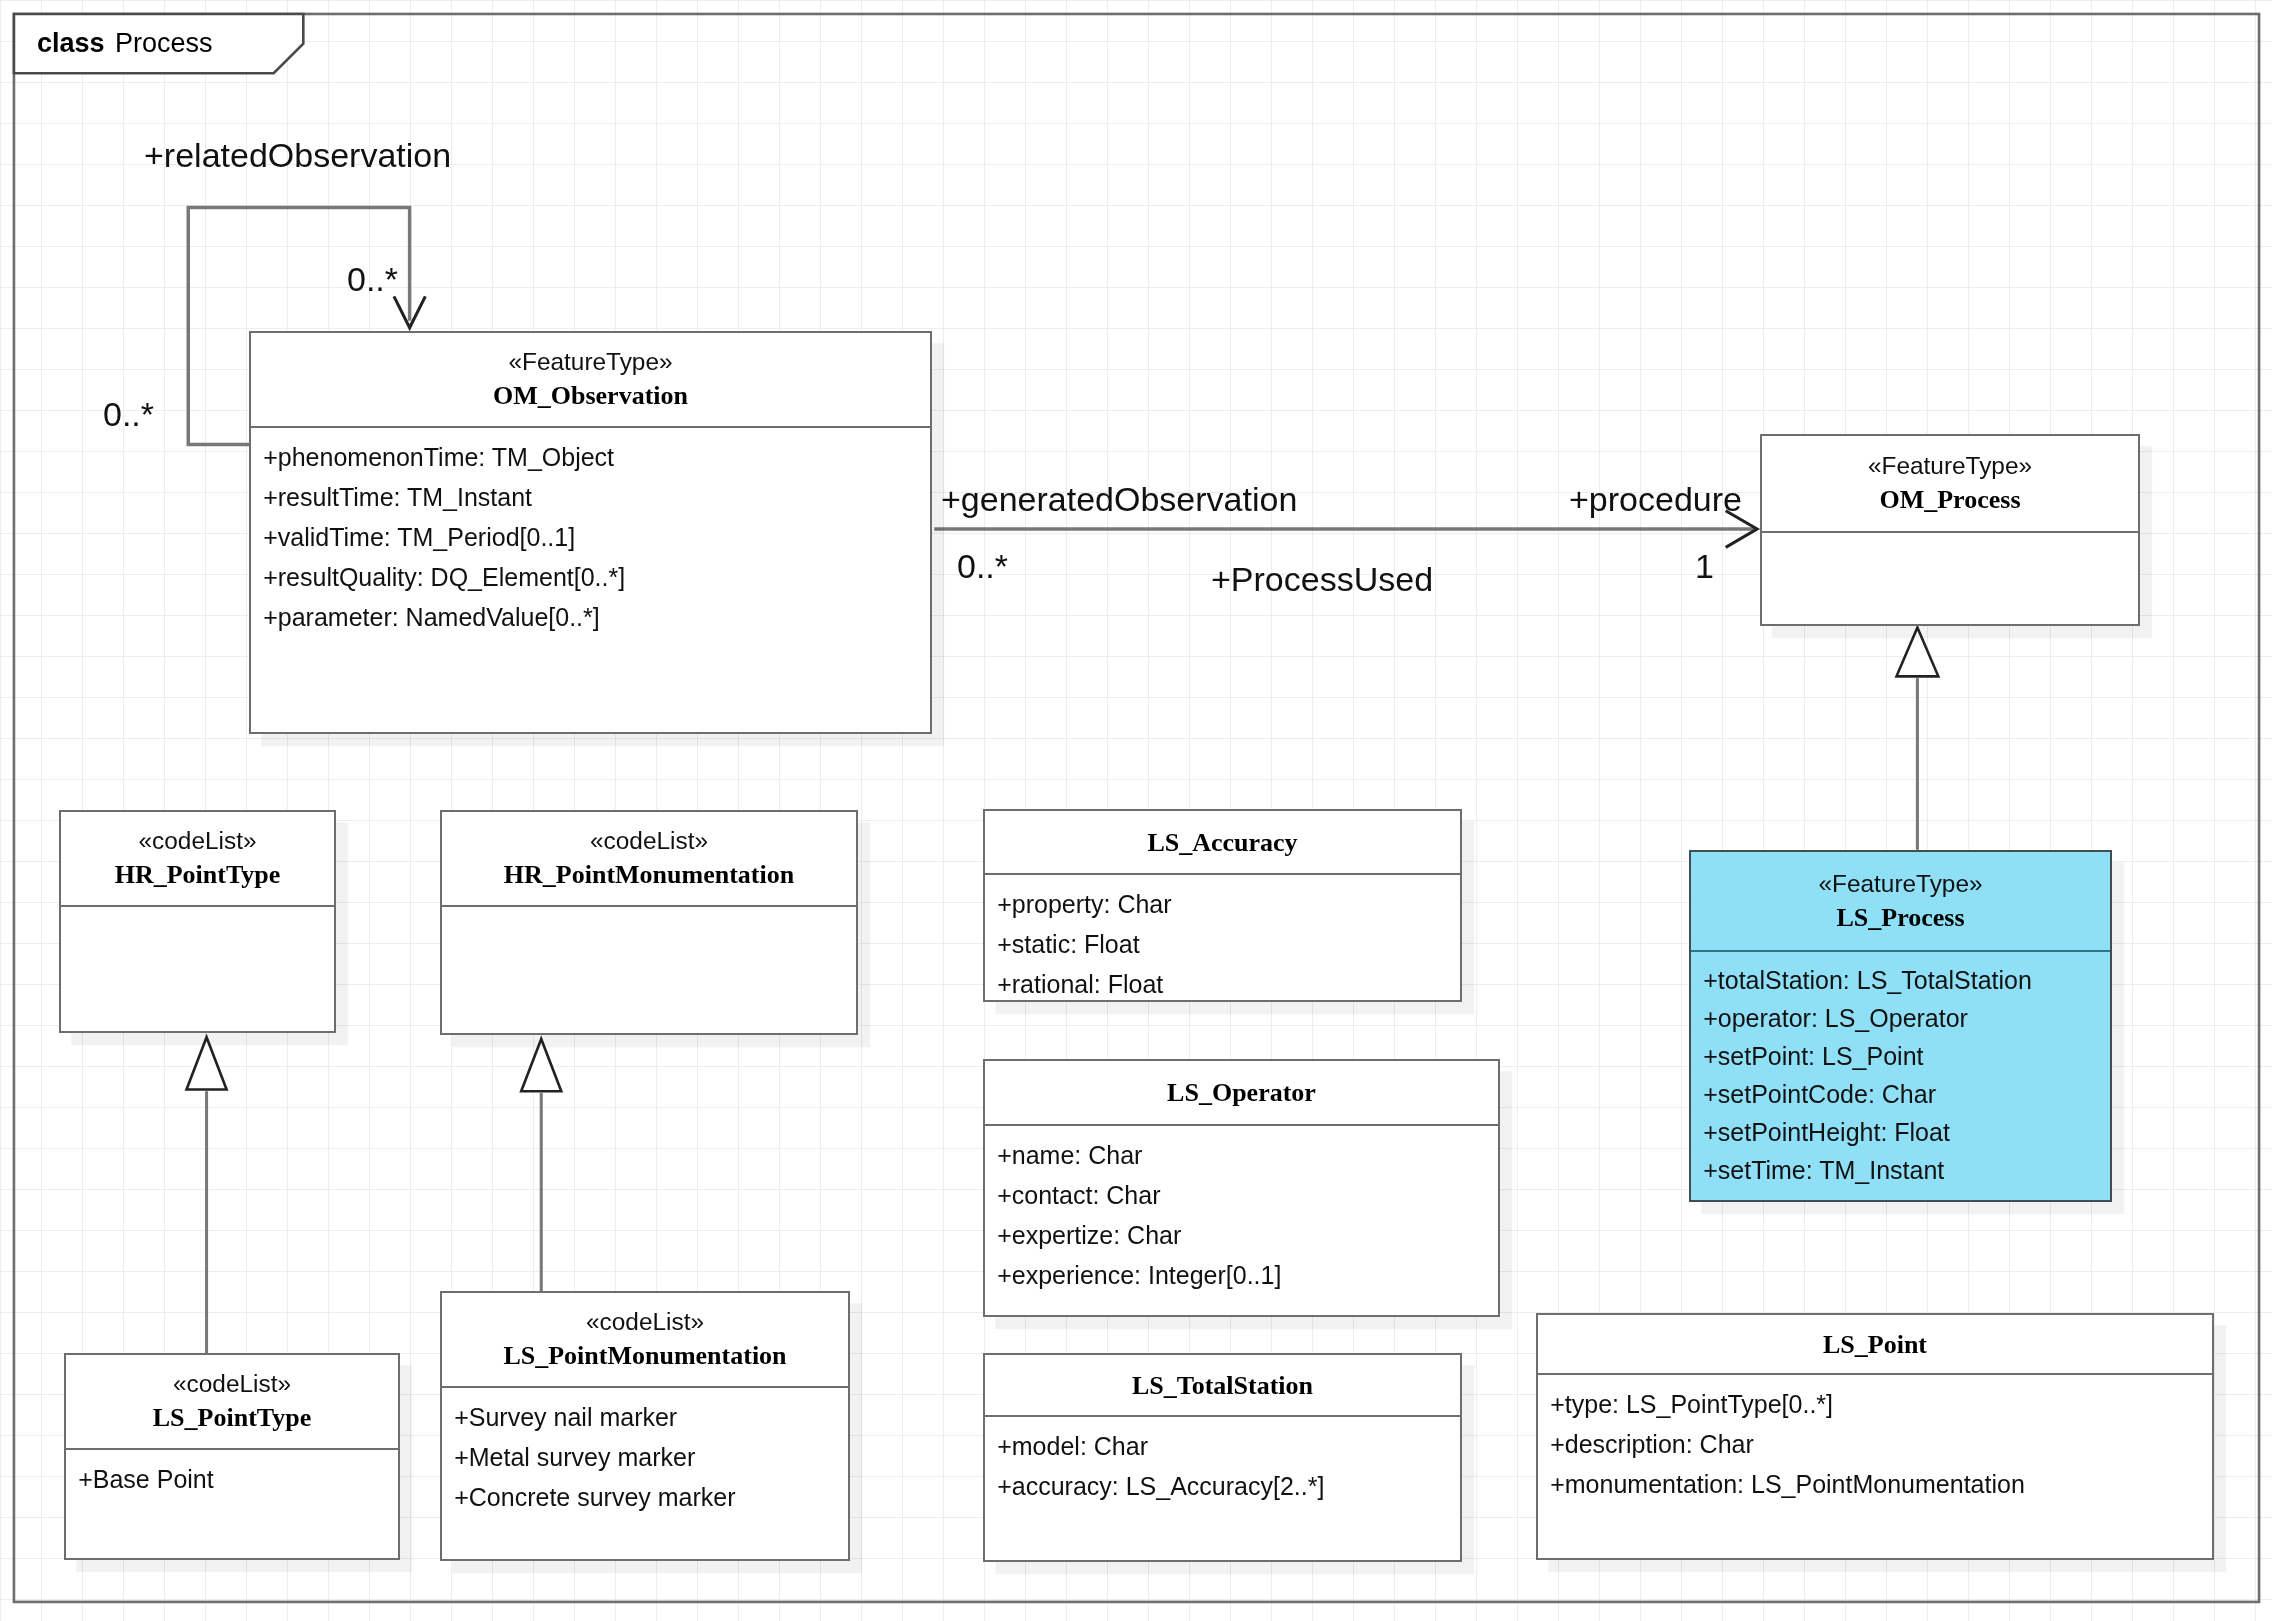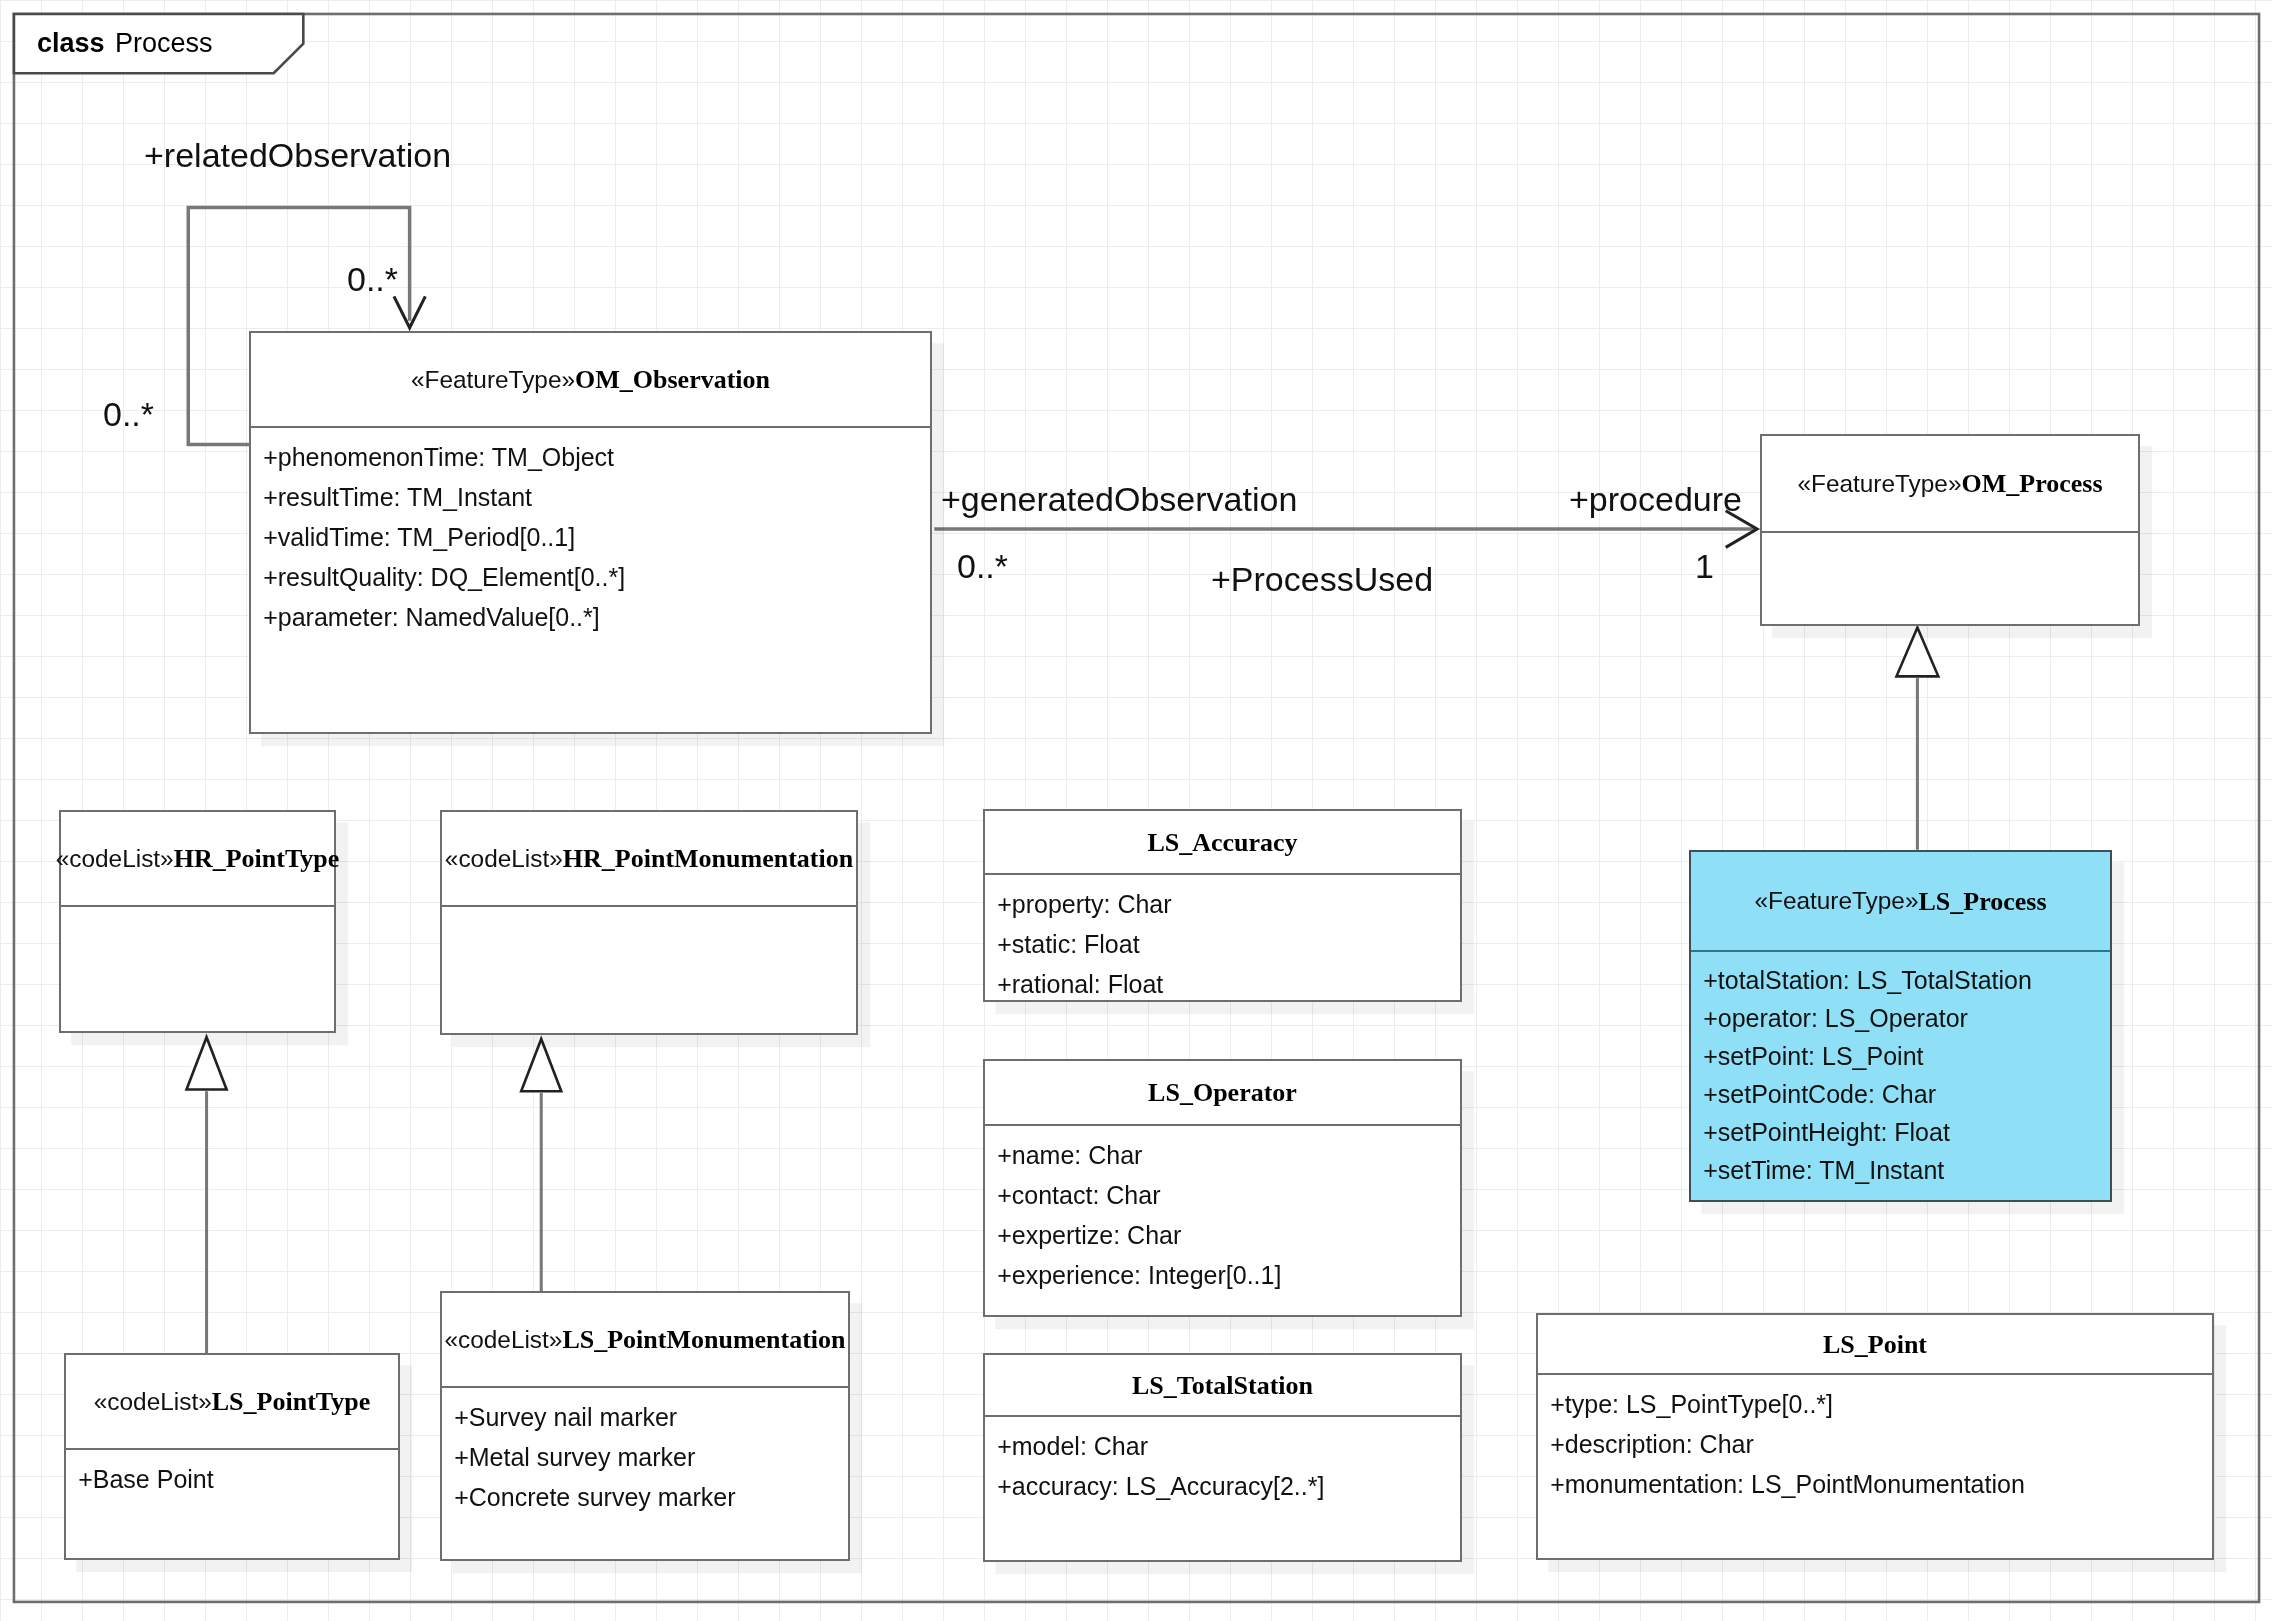--- a/index.html
+++ b/index.html
@@ -17,40 +17,40 @@
   .frame-tab-text{
     position:absolute; left:37px; top:28px; font-size:27px; color:#000; white-space:nowrap;
   }
   .frame-tab-text .kw{font-weight:bold; margin-right:10.5px;margin-top:44px;}
 
   .uml-class{
     position:absolute; background:#ffffff; border:2.6px solid #6e6e6e;
     box-shadow:12.2px 12.2px 0 rgba(0,0,0,0.05); box-sizing:border-box;
   }
   .hdr{
-    display:flex; flex-direction:row; justify-content:center; align-items:center;
+    display:flex; flex-direction:column; justify-content:center; align-items:center;
     border-bottom:2.6px solid #6e6e6e; box-sizing:border-box;
   }
   .stereo{font-size:24.4px; color:#111; line-height:32px; white-space:nowrap;}
   .cname{font-size:26px; font-weight:bold; color:#000; line-height:35px; white-space:nowrap;font-family:Liberation Serif, serif;}
   .attrs{padding:8.7px 0 0 12.2px;}
   .attr{font-size:25px; line-height:40px; color:#111; white-space:nowrap;}
 
   
   #om-observation{left:249px; top:331px; width:683px; height:403px;}
   #om-observation .hdr{height:95px;}
   #om-process{left:1760px; top:434px; width:380px; height:192px;}
   #om-process .hdr{height:97px;}
   #hr-pointtype{left:59px; top:810px; width:277px; height:223px;}
   #hr-pointtype .hdr{height:95px;}
   #hr-pointmonumentation{left:440px; top:810px; width:418px; height:225px;}
   #hr-pointmonumentation .hdr{height:95px;}
   #ls-accuracy{left:983px; top:809px; width:479px; height:193px;}
   #ls-accuracy .hdr{height:64px;}
-  #ls-operator{left:983px; top:1059px; width:479px; height:258px;}
+  #ls-operator{left:983px; top:1059px; width:517px; height:258px;}
   #ls-operator .hdr{height:65px;}
   #ls-process{left:1689px; top:850px; width:423px; height:352px; background:#8fe0f7; border-color:#414e52;}
   #ls-process .hdr{height:100px; border-bottom-color:#2f7488;}
   #ls-process .attr{line-height:38px;}
   #ls-totalstation{left:983px; top:1353px; width:479px; height:209px;}
   #ls-totalstation .hdr{height:62px;}
   #ls-point{left:1536px; top:1313px; width:678px; height:247px;}
   #ls-point .hdr{height:60px;text-align:right;}
   #ls-pointtype{left:64px; top:1353px; width:336px; height:207px;}
   #ls-pointtype .hdr{height:95px;}

